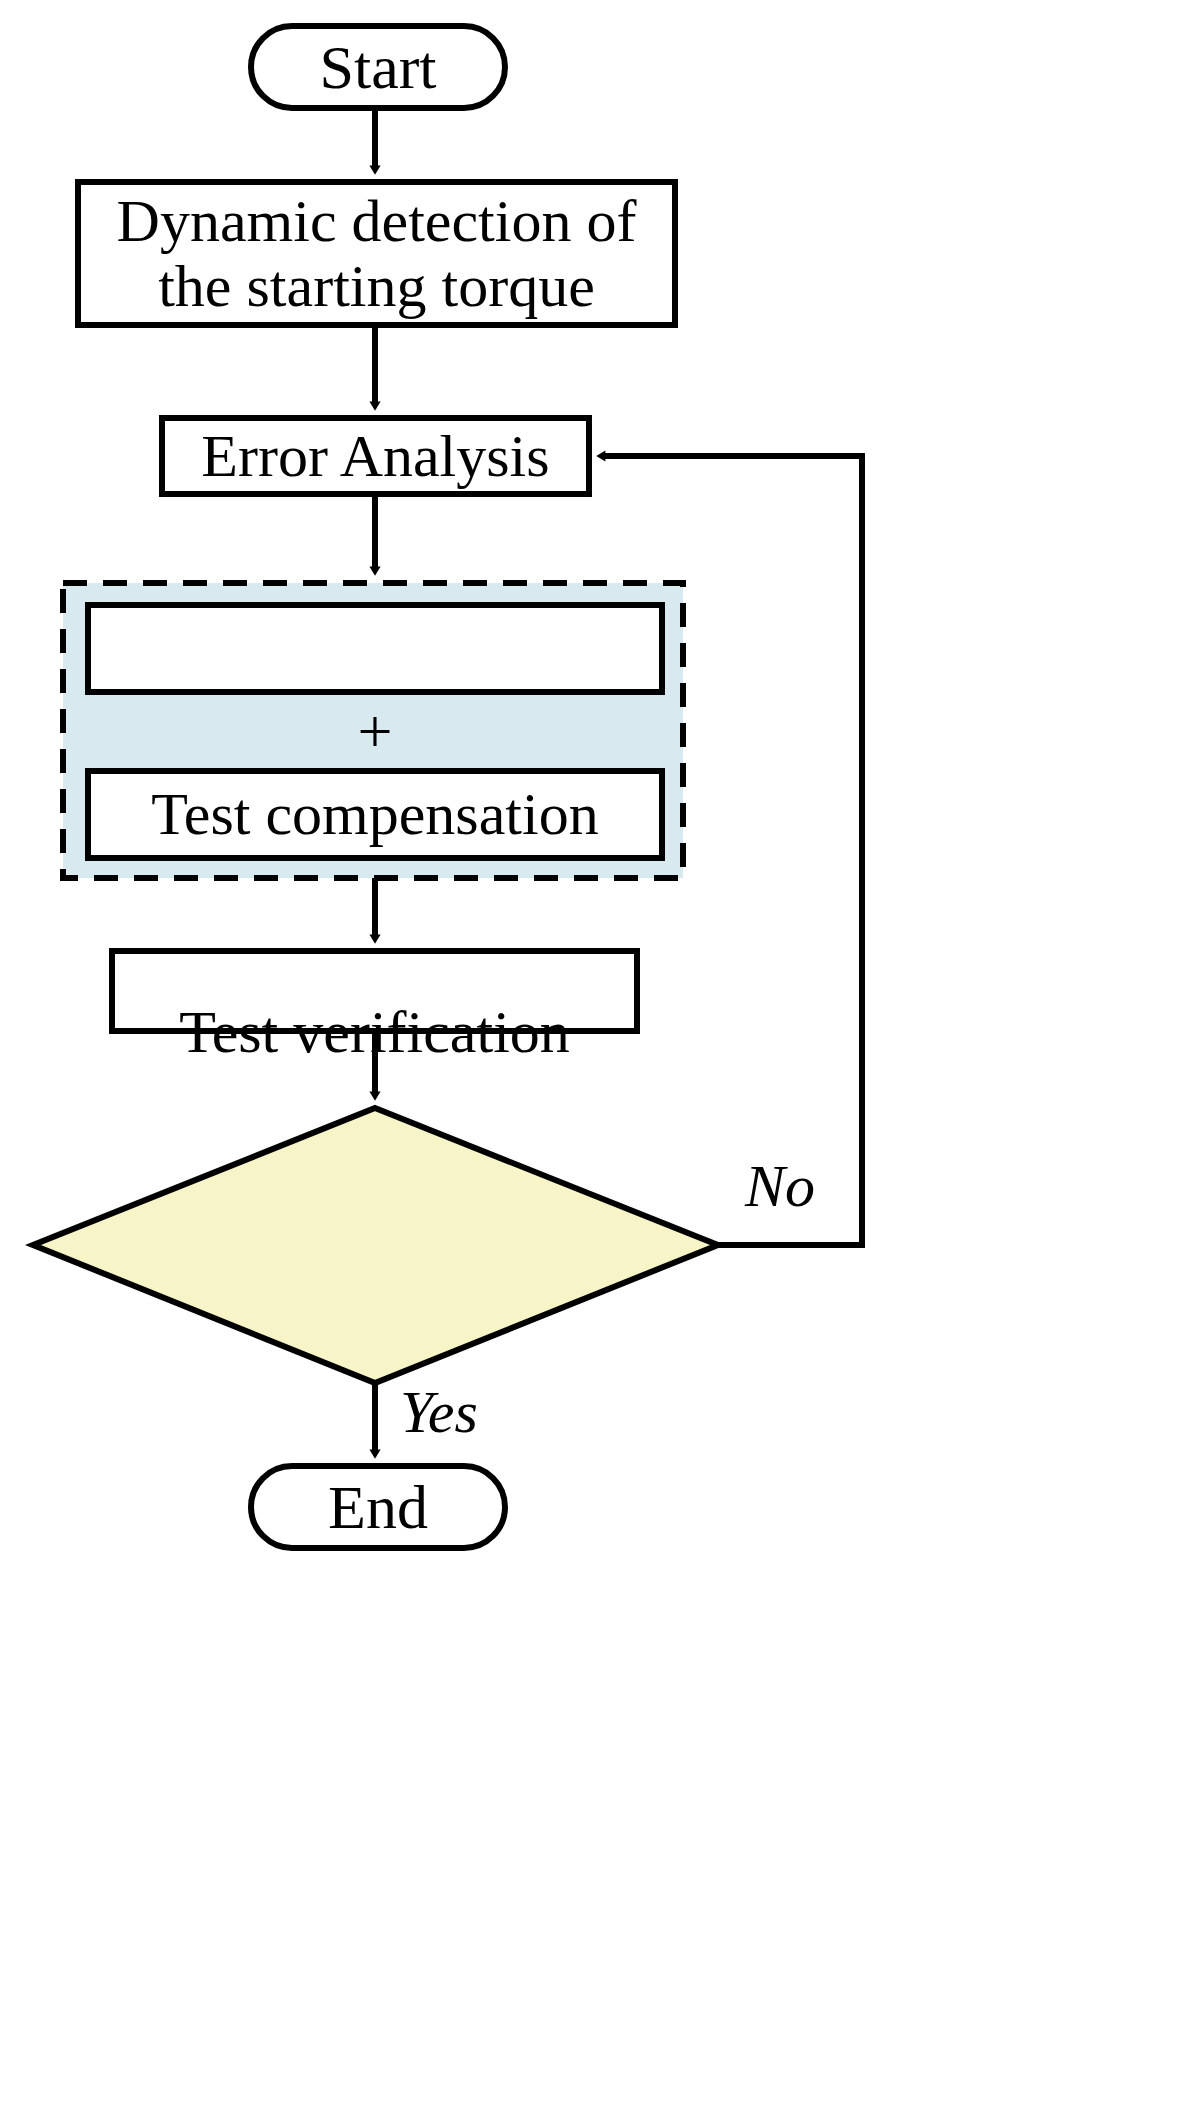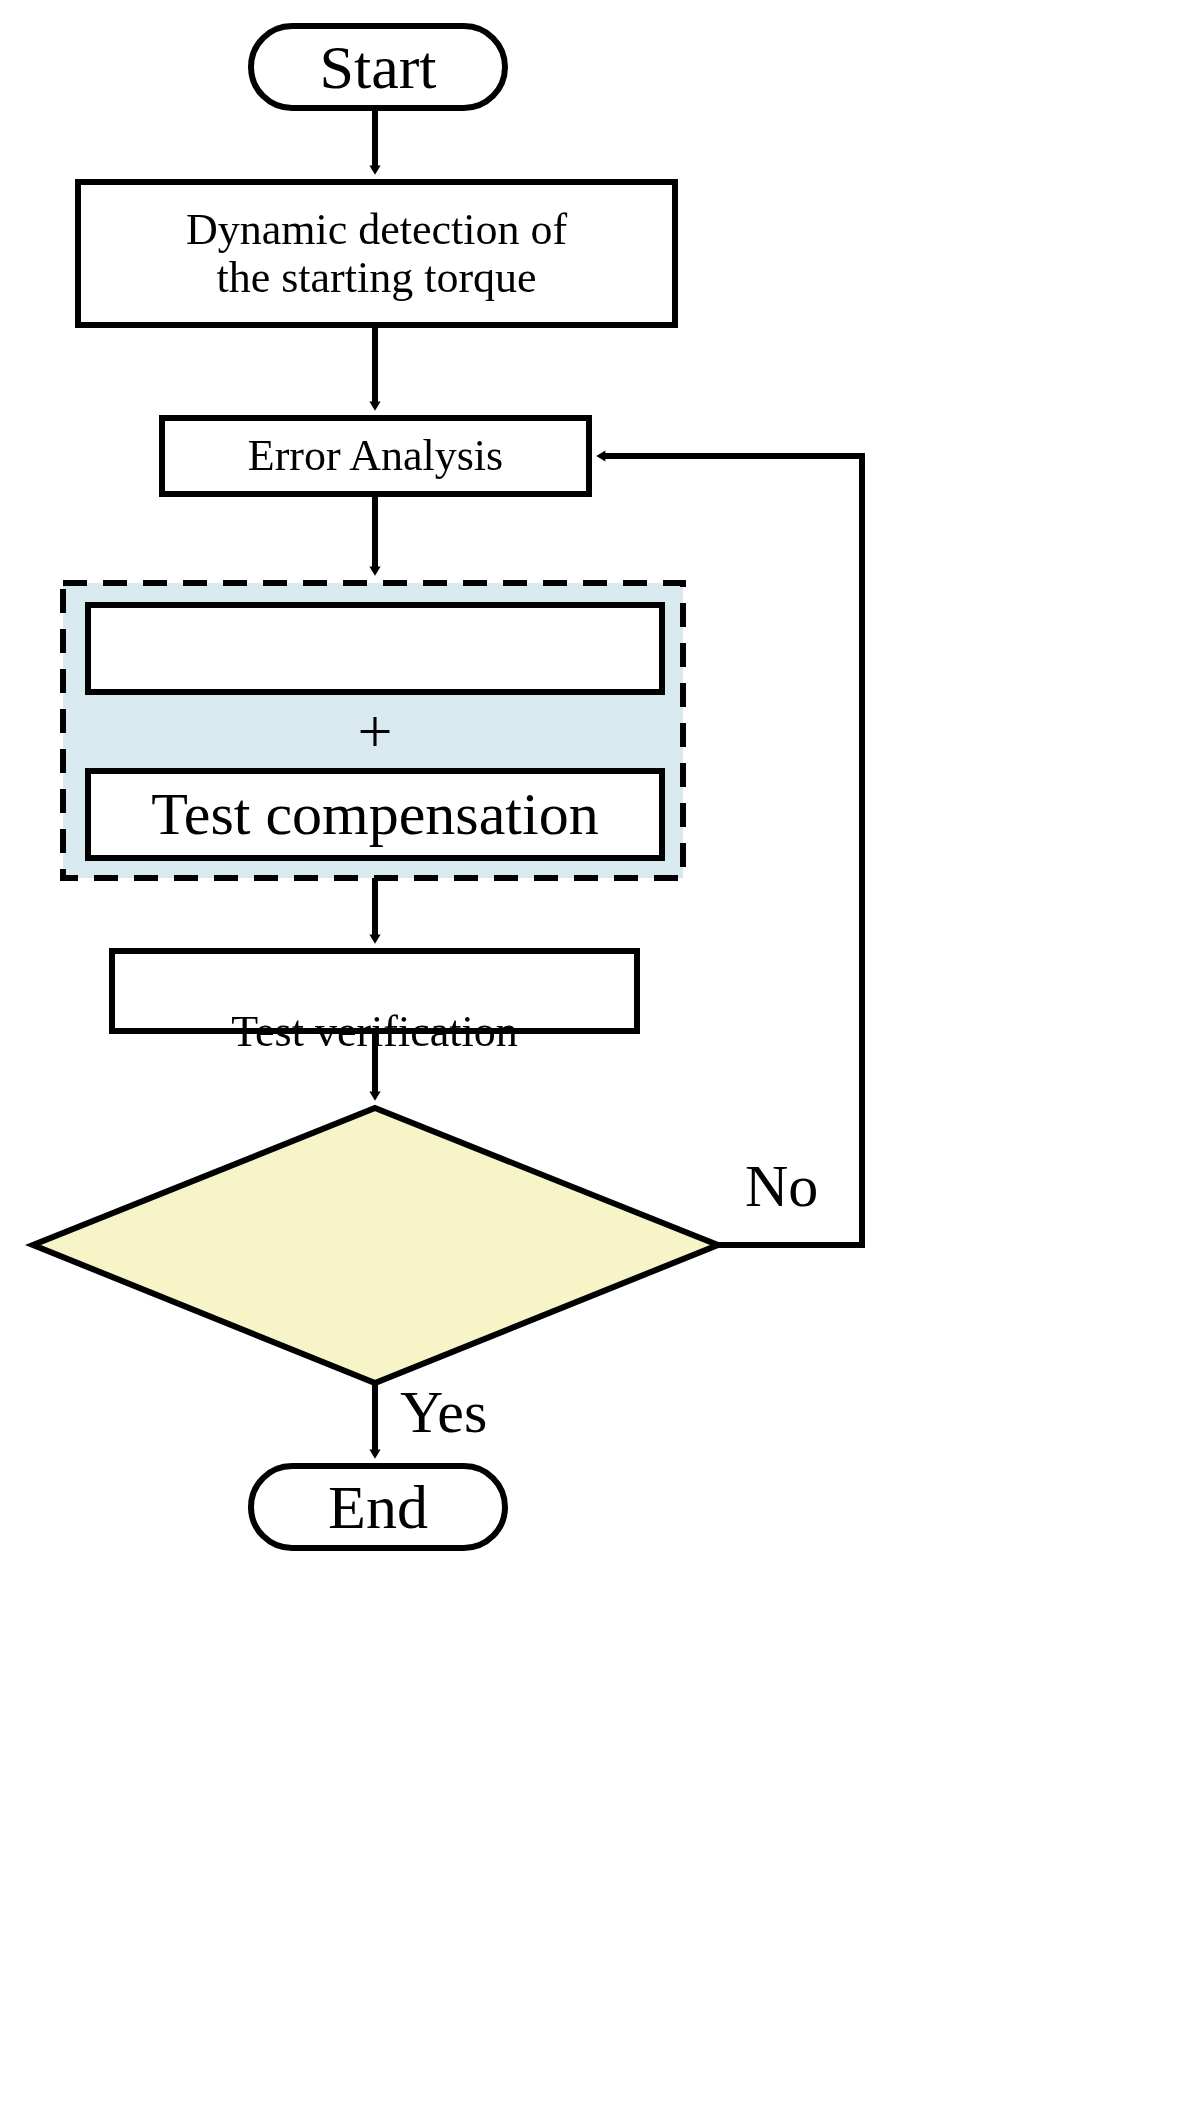--- a/index.html
+++ b/index.html
@@ -37,25 +37,25 @@
     pointer-events: none;
     font-family: "Liberation Serif", "DejaVu Serif", serif;
   }
   .edge-label {
     position: absolute;
     color: #000000;
     font-family: "Liberation Serif", "DejaVu Serif", serif;
     white-space: nowrap;
   }
   .t-start   { font-size: 62px; }
-  .t-proc    { font-size: 44px; font-family: Liberation Serif, serif; }
+  .t-proc    { font-size: 60px; font-family: Liberation Serif, serif; }
   .t-proc2   { font-size: 60px; }
   .t-plus    { font-size: 62px; }
   .t-diamond { font-size: 62px; }
-  .t-edge    { font-size: 60px; }
+  .t-edge    { font-size: 60px; font-style: italic; }
 </style>
 </head>
 <body>
 
 <div id="canvas">
 
   <svg id="flow-svg" viewBox="0 0 1200 2117" xmlns="http://www.w3.org/2000/svg">
     <defs>
       <marker id="arrowhead" markerWidth="11" markerHeight="12" refX="4.8" refY="6" orient="auto" markerUnits="userSpaceOnUse">
         <path d="M0.4,0.4 L9.6,6 L0.4,11.6 Z" fill="#000000"></path>

